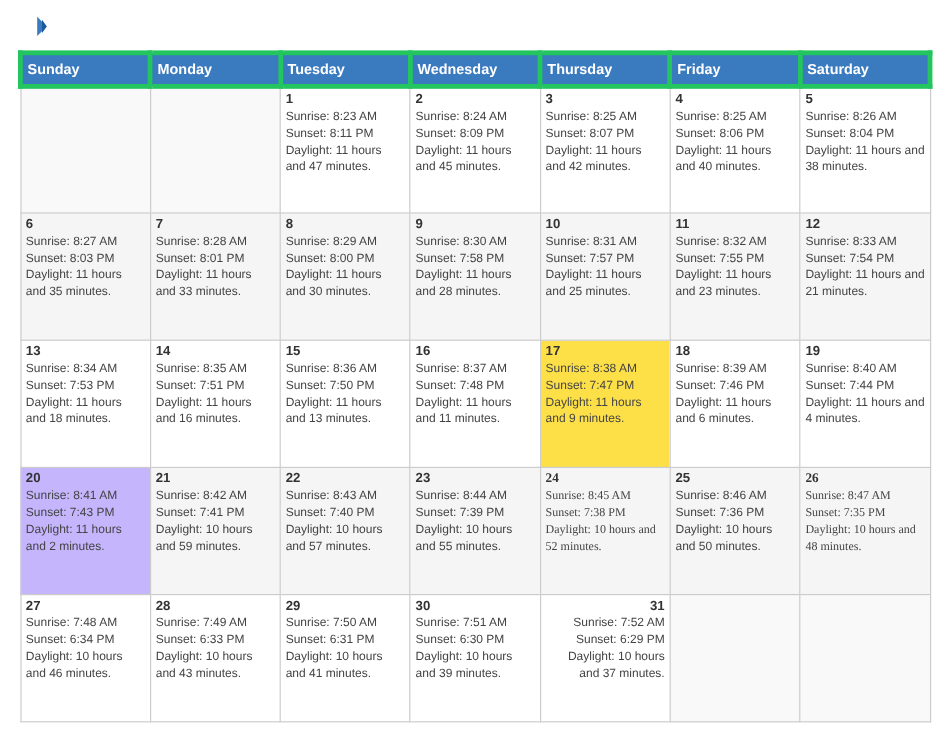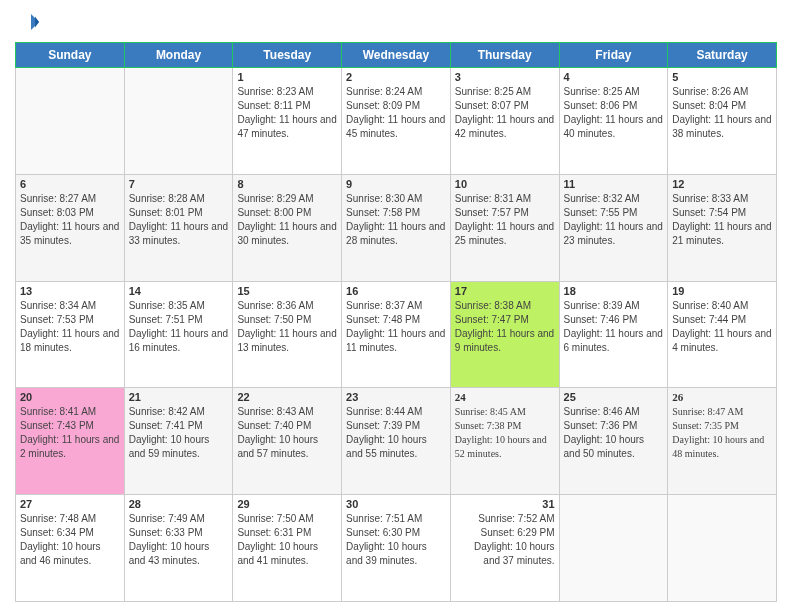--- a/index.html
+++ b/index.html
@@ -65,22 +65,22 @@
       border-collapse: collapse;
       width: 100%;
       table-layout: fixed;
     }
     .calendar th {
       background: #3a7abf;
       color: #fff;
       font-size: 12px;
       font-weight: bold;
       padding: 5px 4px;
-      text-align: center;
-      border: 1px solid #22c55e;
+      text-align: left;
+      border: 4px solid #22c55e;
     }
     .calendar td {
       border: 1px solid #ccc;
       vertical-align: top;
       padding: 3px 4px;
       font-size: 9.5px;
       color: #333;
       height: 80px;
     }
     .calendar tr:nth-child(even) td {
@@ -238,41 +238,41 @@
             <div class="day-info">Sunrise: 8:36 AM
 Sunset: 7:50 PM
 Daylight: 11 hours and 13 minutes.</div>
           </td>
           <td style="background: rgb(255, 255, 255);">
             <span class="day-num">16</span>
             <div class="day-info">Sunrise: 8:37 AM
 Sunset: 7:48 PM
 Daylight: 11 hours and 11 minutes.</div>
           </td>
-          <td style="background: #bef264; margin-left: 39px;">
+          <td style="background: #fde047; margin-left: 39px;">
             <span class="day-num">17</span>
             <div class="day-info">Sunrise: 8:38 AM
 Sunset: 7:47 PM
 Daylight: 11 hours and 9 minutes.</div>
           </td>
           <td style="background: rgb(255, 255, 255);">
             <span class="day-num">18</span>
             <div class="day-info">Sunrise: 8:39 AM
 Sunset: 7:46 PM
 Daylight: 11 hours and 6 minutes.</div>
           </td>
           <td style="background: rgb(255, 255, 255);">
             <span class="day-num">19</span>
             <div class="day-info">Sunrise: 8:40 AM
 Sunset: 7:44 PM
 Daylight: 11 hours and 4 minutes.</div>
           </td>
         </tr>
         <tr>
-          <td style="background: #f9a8d4;">
+          <td style="background: #c4b5fd;">
             <span class="day-num">20</span>
             <div class="day-info">Sunrise: 8:41 AM
 Sunset: 7:43 PM
 Daylight: 11 hours and 2 minutes.</div>
           </td>
           <td style="background: rgb(245, 245, 245);">
             <span class="day-num">21</span>
             <div class="day-info">Sunrise: 8:42 AM
 Sunset: 7:41 PM
 Daylight: 10 hours and 59 minutes.</div>

